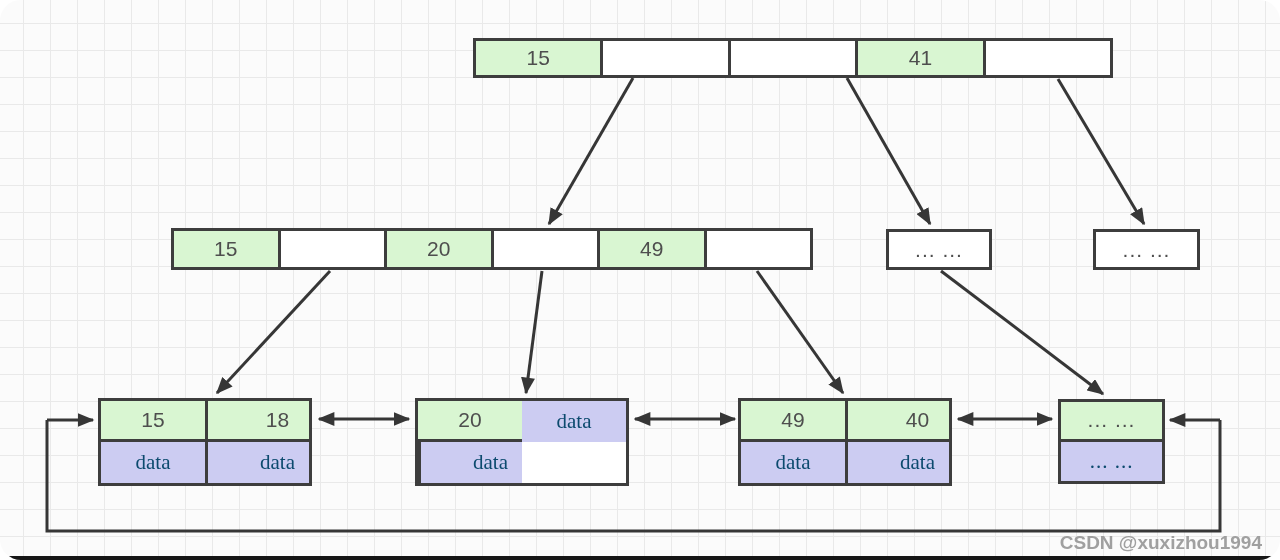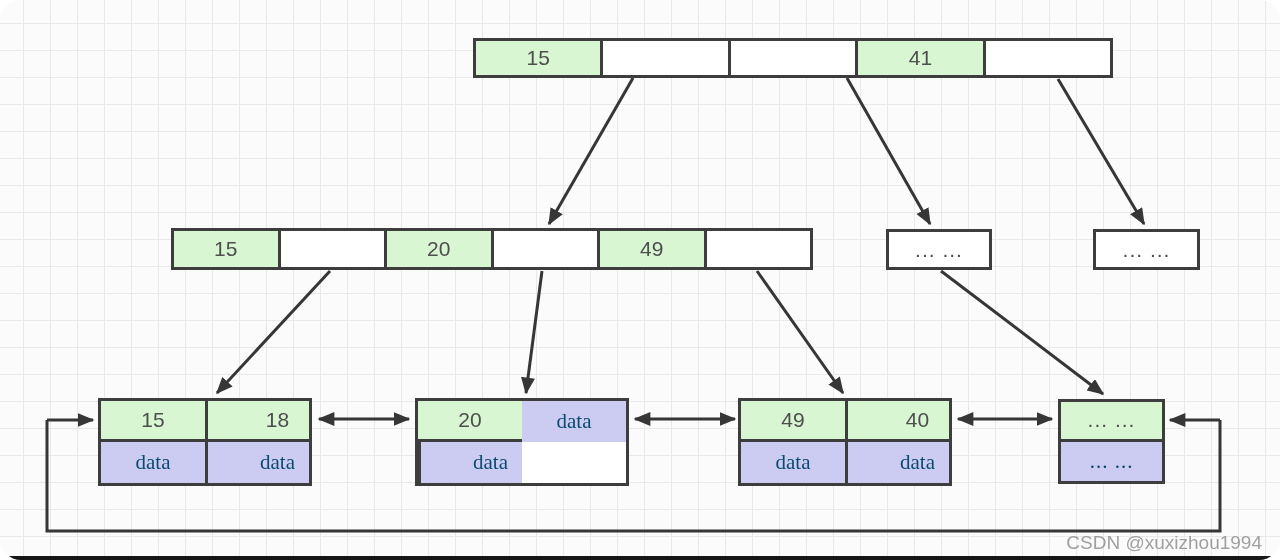--- a/index.html
+++ b/index.html
@@ -25,21 +25,21 @@
   
   .leaf{position:absolute;display:grid;grid-template-columns:1fr 1fr;grid-template-rows:1fr 1fr;
     border:3px solid #3d3d3d;background:#ffffff;box-sizing:border-box;}
   .leaf.single{grid-template-columns:1fr;}
   .leaf .kcell{background:#d9f6d2;display:flex;align-items:center;justify-content:center;
     font-size:21px;color:#4e4e4e;border-bottom:3px solid #3d3d3d;box-sizing:border-box;}
   .leaf .dcell{background:#ccccf2;display:flex;align-items:center;justify-content:center;
     font-size:21px;color:#0c4a6e;box-sizing:border-box;font-family:Liberation Serif, serif;}
   .leaf .sep{border-left:3px solid #3d3d3d;padding-left:38px;}
   svg.arrows{position:absolute;left:0;top:0;width:1280px;height:560px;pointer-events:none;}
-  .watermark{position:absolute;right:18px;bottom:6px;font-size:19px;color:rgba(150,150,150,0.9);}
+  .watermark{position:absolute;right:18px;bottom:6px;font-size:19px;color:rgba(150,150,150,0.9);font-weight:bold;}
   .bottombar{position:absolute;left:0;bottom:0;width:1280px;height:4px;background:#161616;}
 </style>
 </head>
 <body>
 
 <div class="canvas">
 
   <svg class="arrows">
     <defs>
       <marker id="ah" viewBox="0 0 12 10" refX="11" refY="5" markerWidth="17" markerHeight="14" markerUnits="userSpaceOnUse" orient="auto">

